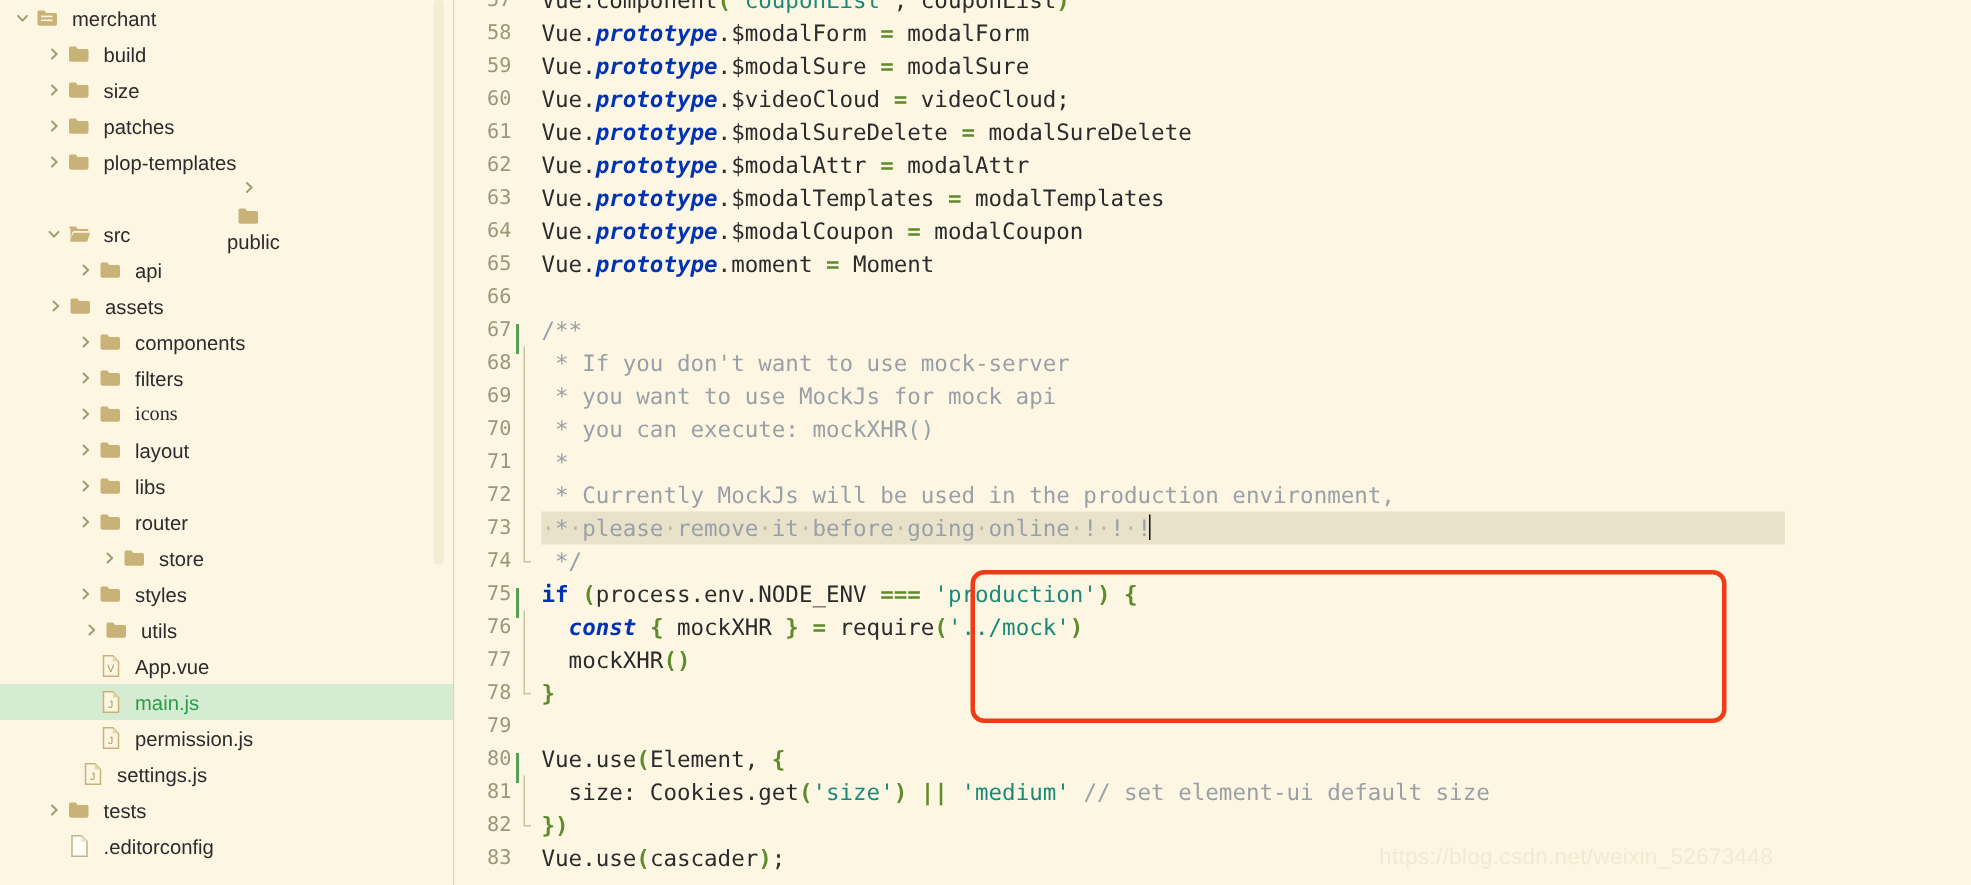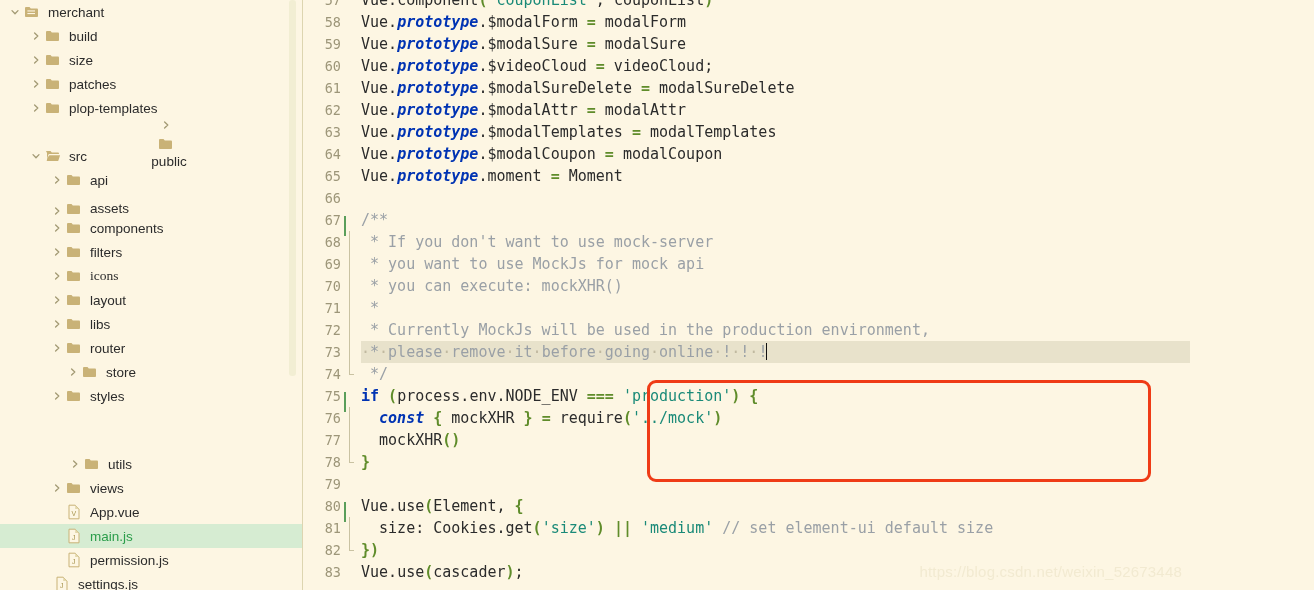--- a/index.html
+++ b/index.html
@@ -309,21 +309,21 @@
               <path d="M3.6 2L6.8 5 3.6 8" fill="none" stroke="#a39a74" stroke-width="1.3" stroke-linecap="round" stroke-linejoin="round"></path>
             </svg>
           </span>
           <span class="icon">
             <svg width="16" height="14" viewBox="0 0 16 14">
               <path d="M1 3.2C1 2.5 1.5 2 2.2 2h3.3l1.3 1.6h6C13.5 3.6 14 4.1 14 4.8v6.1c0 .7-.5 1.2-1.2 1.2H2.2C1.5 12.1 1 11.6 1 10.9V3.2z" fill="#c9b277"></path>
             </svg>
           </span>
           <span class="label">api</span>
         </div>
-        <div class="row" style="padding-left: 50px; align-items: flex-end;">
+        <div class="row" style="padding-left: 30px;">
           <span class="arrow">
             <svg width="10" height="10" viewBox="0 0 10 10">
               <path d="M3.6 2L6.8 5 3.6 8" fill="none" stroke="#a39a74" stroke-width="1.3" stroke-linecap="round" stroke-linejoin="round"></path>
             </svg>
           </span>
           <span class="icon">
             <svg width="16" height="14" viewBox="0 0 16 14">
               <path d="M1 3.2C1 2.5 1.5 2 2.2 2h3.3l1.3 1.6h6C13.5 3.6 14 4.1 14 4.8v6.1c0 .7-.5 1.2-1.2 1.2H2.2C1.5 12.1 1 11.6 1 10.9V3.2z" fill="#c9b277"></path>
             </svg>
           </span>
@@ -400,21 +400,21 @@
               <path d="M3.6 2L6.8 5 3.6 8" fill="none" stroke="#a39a74" stroke-width="1.3" stroke-linecap="round" stroke-linejoin="round"></path>
             </svg>
           </span>
           <span class="icon">
             <svg width="16" height="14" viewBox="0 0 16 14">
               <path d="M1 3.2C1 2.5 1.5 2 2.2 2h3.3l1.3 1.6h6C13.5 3.6 14 4.1 14 4.8v6.1c0 .7-.5 1.2-1.2 1.2H2.2C1.5 12.1 1 11.6 1 10.9V3.2z" fill="#c9b277"></path>
             </svg>
           </span>
           <span class="label">router</span>
         </div>
-        <div class="row" style="padding-left: 66px;">
+        <div class="row" style="padding-left: 24px; margin-left: 42px;">
           <span class="arrow">
             <svg width="10" height="10" viewBox="0 0 10 10">
               <path d="M3.6 2L6.8 5 3.6 8" fill="none" stroke="#a39a74" stroke-width="1.3" stroke-linecap="round" stroke-linejoin="round"></path>
             </svg>
           </span>
           <span class="icon">
             <svg width="16" height="14" viewBox="0 0 16 14">
               <path d="M1 3.2C1 2.5 1.5 2 2.2 2h3.3l1.3 1.6h6C13.5 3.6 14 4.1 14 4.8v6.1c0 .7-.5 1.2-1.2 1.2H2.2C1.5 12.1 1 11.6 1 10.9V3.2z" fill="#c9b277"></path>
             </svg>
           </span>
@@ -426,45 +426,32 @@
               <path d="M3.6 2L6.8 5 3.6 8" fill="none" stroke="#a39a74" stroke-width="1.3" stroke-linecap="round" stroke-linejoin="round"></path>
             </svg>
           </span>
           <span class="icon">
             <svg width="16" height="14" viewBox="0 0 16 14">
               <path d="M1 3.2C1 2.5 1.5 2 2.2 2h3.3l1.3 1.6h6C13.5 3.6 14 4.1 14 4.8v6.1c0 .7-.5 1.2-1.2 1.2H2.2C1.5 12.1 1 11.6 1 10.9V3.2z" fill="#c9b277"></path>
             </svg>
           </span>
           <span class="label">styles</span>
         </div>
-        <div class="row" style="padding-left: 68px; margin-top: 44px;">
+        <div class="row" style="padding-left: 54px;">
           <span class="arrow">
             <svg width="10" height="10" viewBox="0 0 10 10">
               <path d="M3.6 2L6.8 5 3.6 8" fill="none" stroke="#a39a74" stroke-width="1.3" stroke-linecap="round" stroke-linejoin="round"></path>
             </svg>
           </span>
           <span class="icon">
             <svg width="16" height="14" viewBox="0 0 16 14">
               <path d="M1 3.2C1 2.5 1.5 2 2.2 2h3.3l1.3 1.6h6C13.5 3.6 14 4.1 14 4.8v6.1c0 .7-.5 1.2-1.2 1.2H2.2C1.5 12.1 1 11.6 1 10.9V3.2z" fill="#c9b277"></path>
             </svg>
           </span>
           <span class="label">utils</span>
-        </div>
-        <div class="row" style="padding-left: 50px;">
-          <span class="arrow">
-            <svg width="10" height="10" viewBox="0 0 10 10">
-              <path d="M3.6 2L6.8 5 3.6 8" fill="none" stroke="#a39a74" stroke-width="1.3" stroke-linecap="round" stroke-linejoin="round"></path>
-            </svg>
-          </span>
-          <span class="icon">
-            <svg width="16" height="14" viewBox="0 0 16 14">
-              <path d="M1 3.2C1 2.5 1.5 2 2.2 2h3.3l1.3 1.6h6C13.5 3.6 14 4.1 14 4.8v6.1c0 .7-.5 1.2-1.2 1.2H2.2C1.5 12.1 1 11.6 1 10.9V3.2z" fill="#c9b277"></path>
-            </svg>
-          </span>
-          <span class="label">views</span>
         </div>
         <div class="row" style="padding-left: 50px;">
           <span class="arrow"></span>
           <span class="icon">
             <svg width="14" height="16" viewBox="0 0 14 16">
               <path d="M2 1.2h6.2L12 5v9.8H2V1.2z" fill="#fdf6e3" stroke="#c9b277" stroke-width="1"></path>
               <path d="M8.2 1.2L12 5H8.2V1.2z" fill="#e2d7ab"></path>
               <text x="6.8" y="12" text-anchor="middle" font-size="7" fill="#a8954f" font-family="Liberation Sans, sans-serif">V</text>
             </svg>
           </span>

